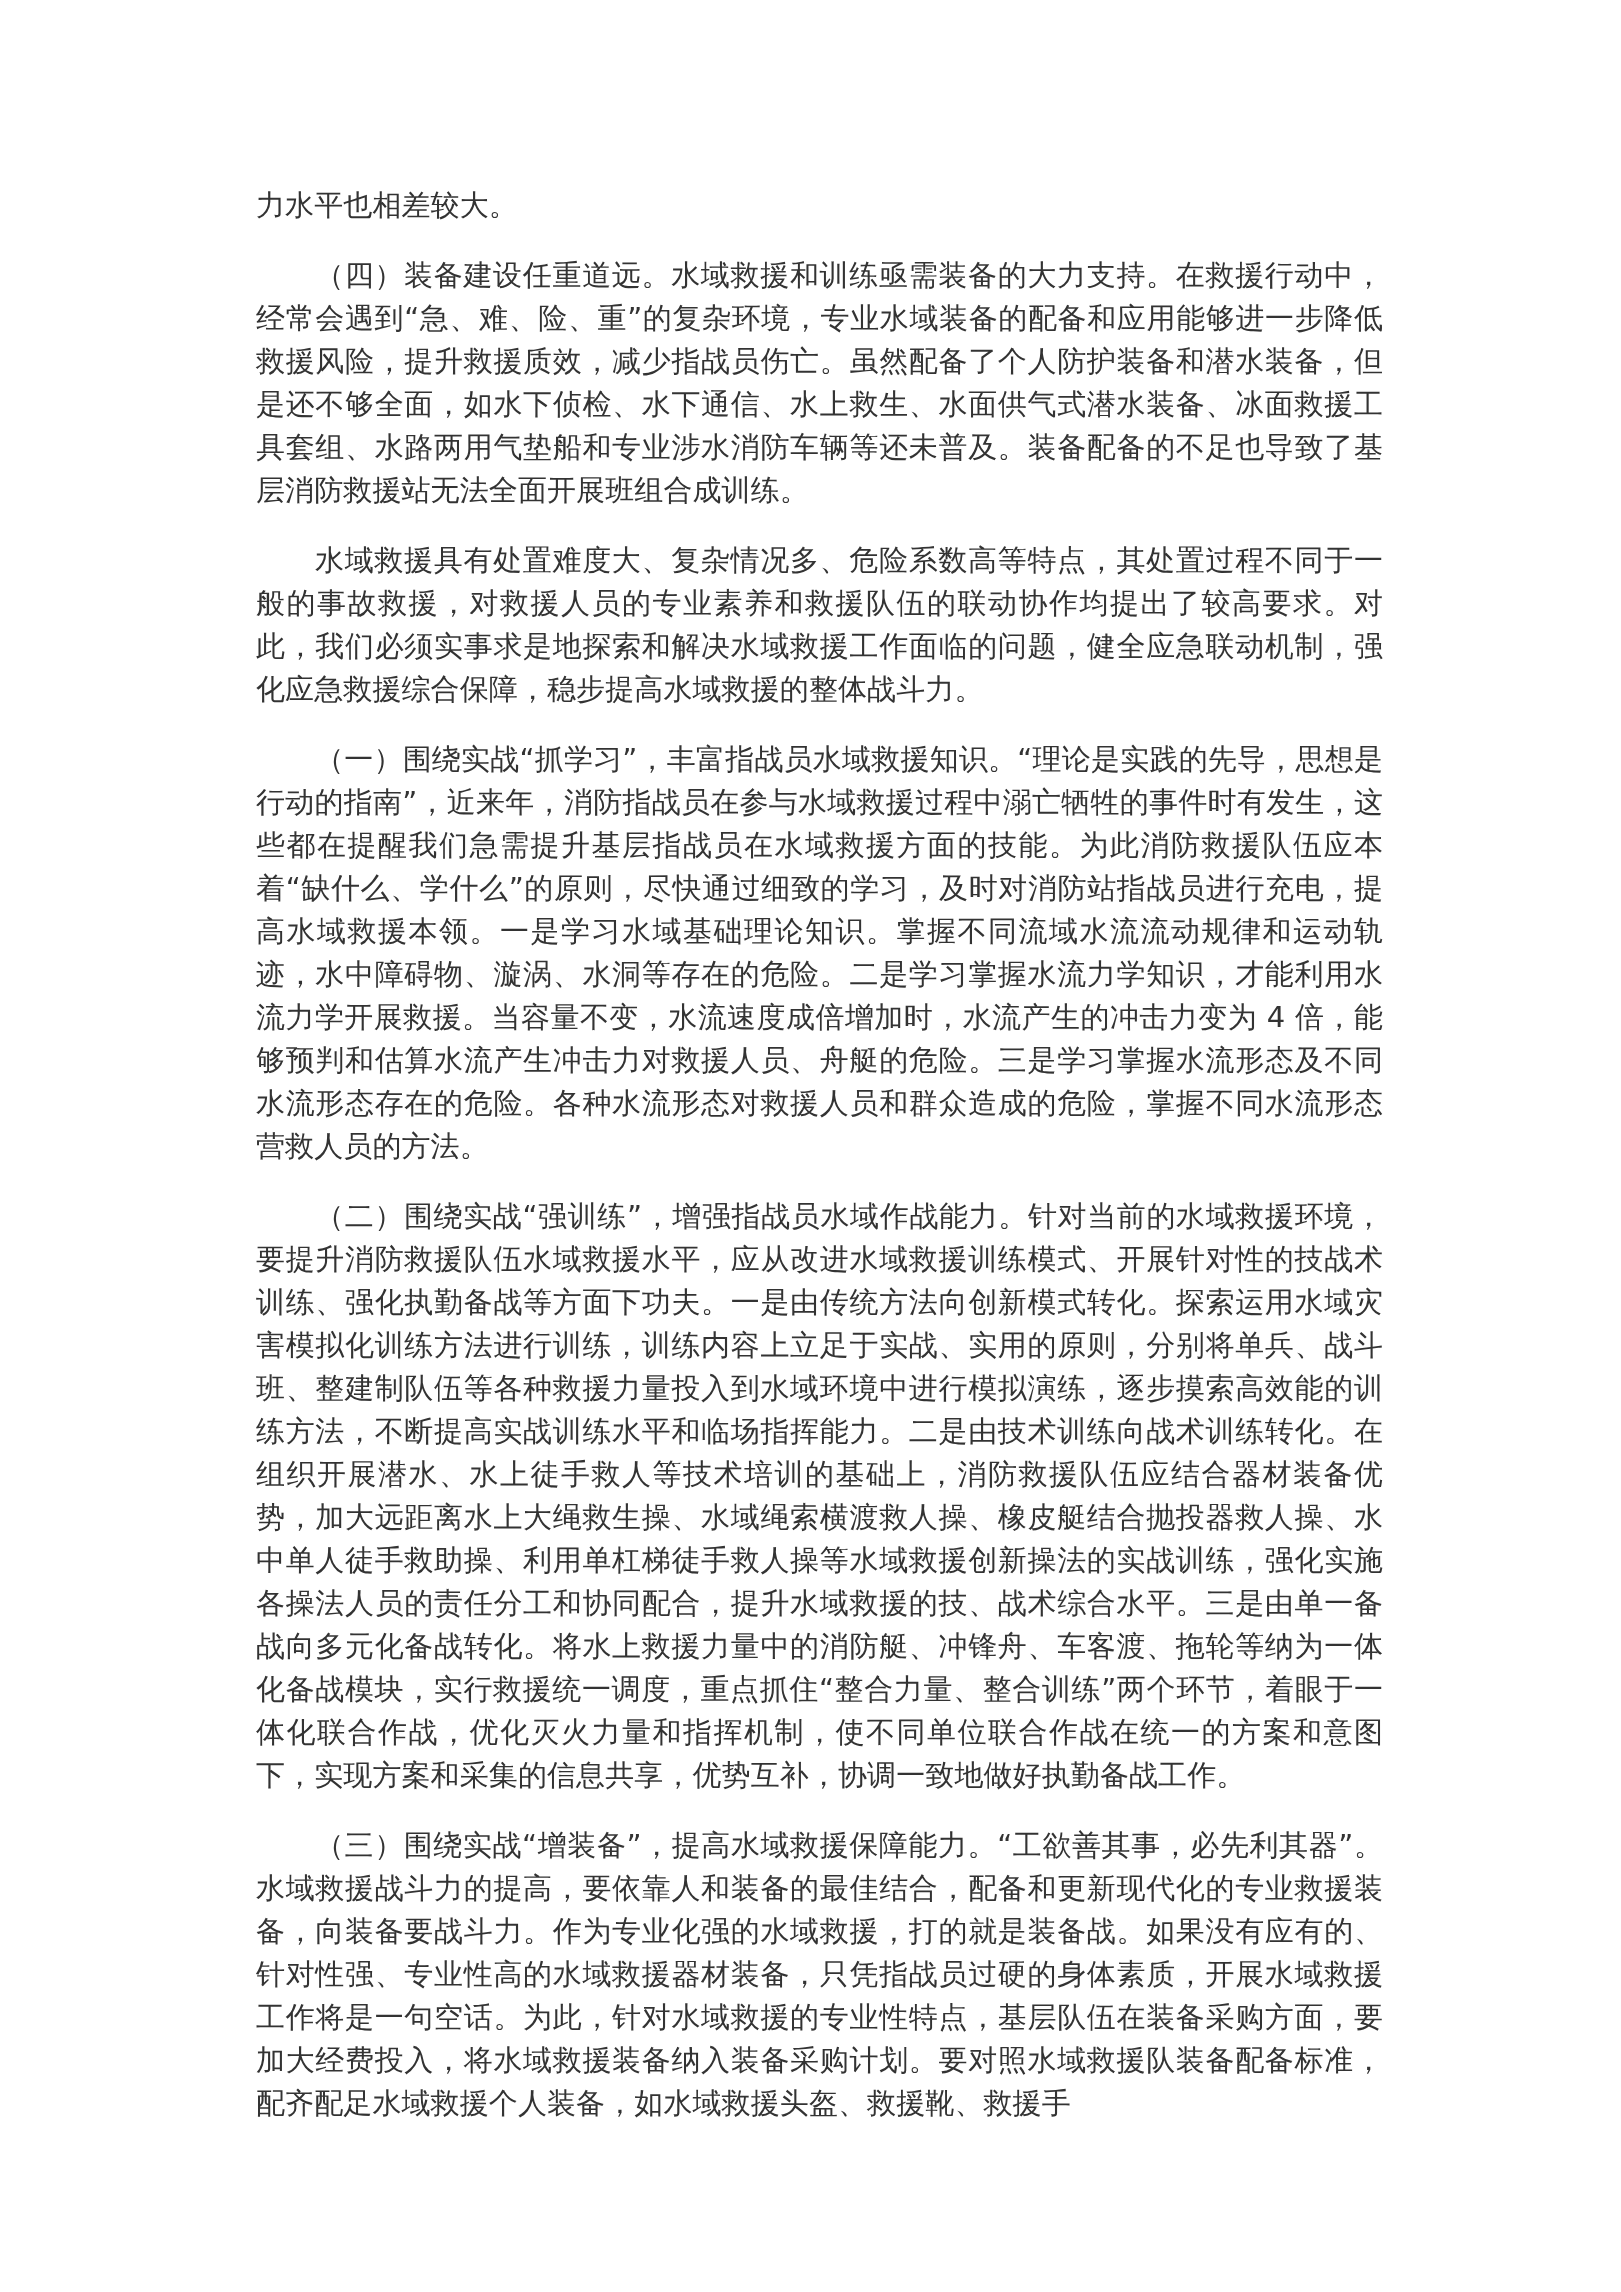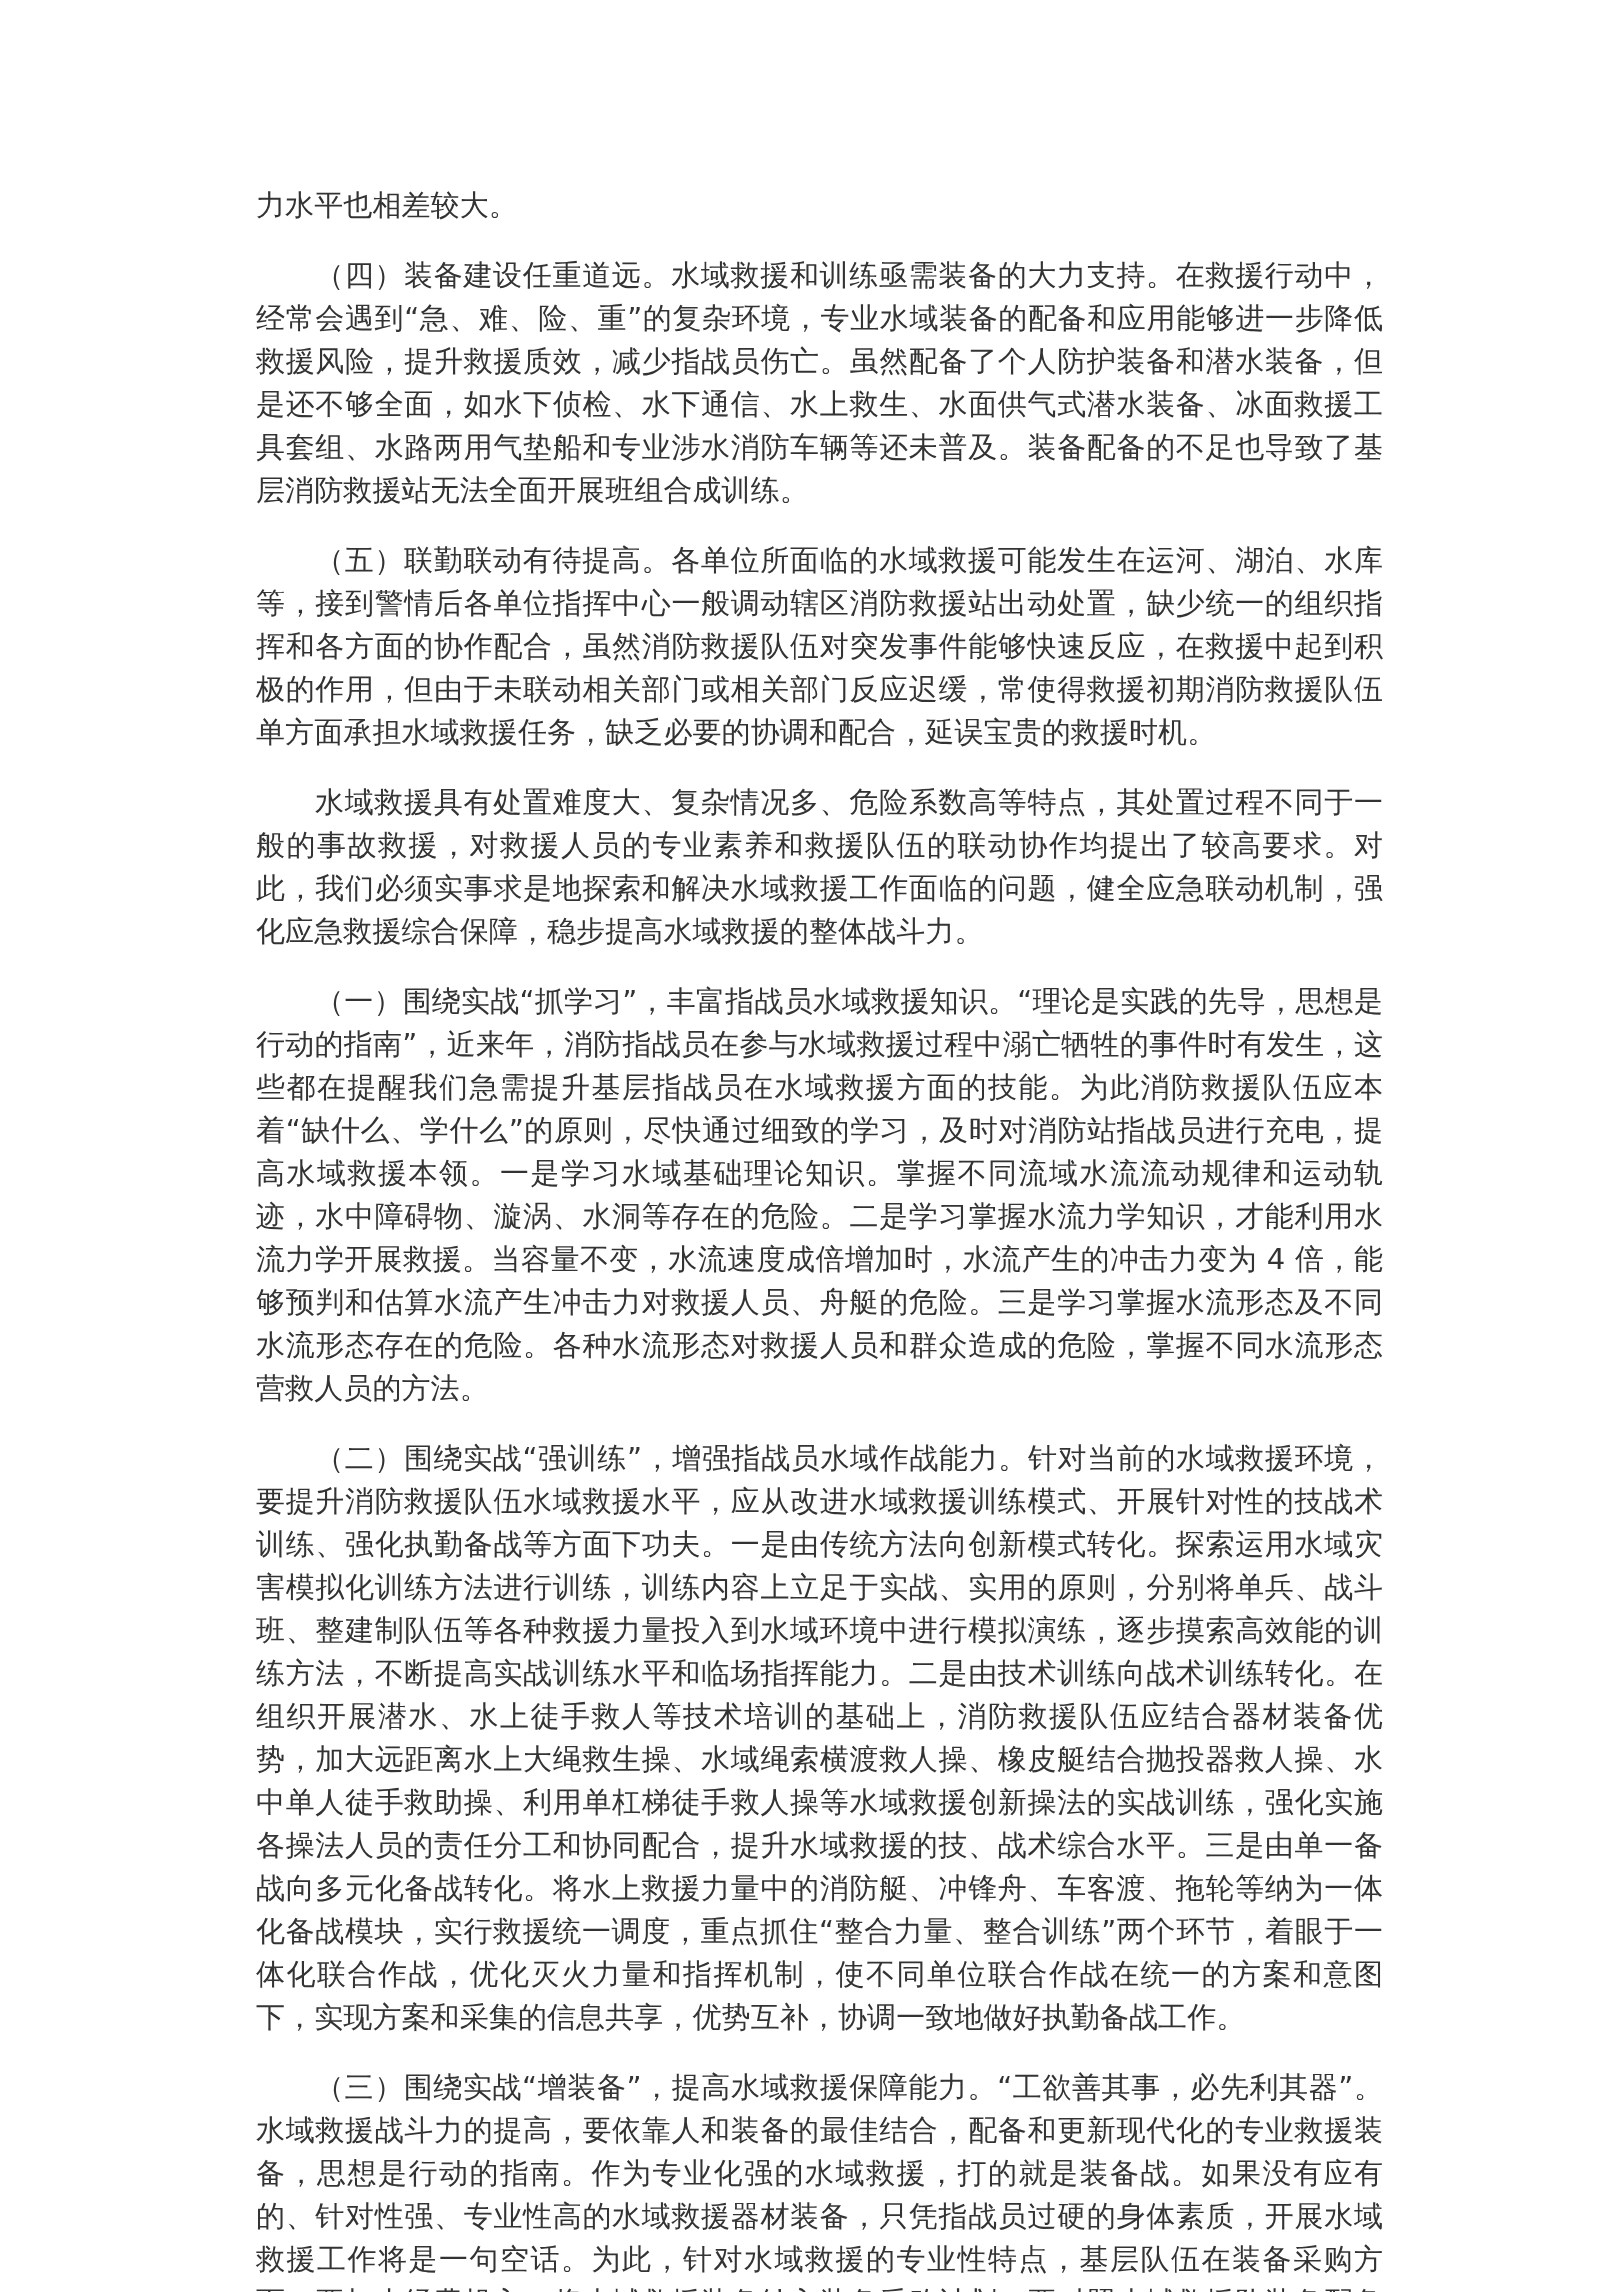--- a/index.html
+++ b/index.html
@@ -50,20 +50,19 @@
     text-indent: 0;
   }
 </style>
 </head>
 <body>
 
 <div class="page">
   <div class="text-body">
     <p class="para cont">力水平也相差较大。</p>
     <p class="para indent">（四）装备建设任重道远。水域救援和训练亟需装备的大力支持。在救援行动中，经常会遇到“急、难、险、重”的复杂环境，专业水域装备的配备和应用能够进一步降低救援风险，提升救援质效，减少指战员伤亡。虽然配备了个人防护装备和潜水装备，但是还不够全面，如水下侦检、水下通信、水上救生、水面供气式潜水装备、冰面救援工具套组、水路两用气垫船和专业涉水消防车辆等还未普及。装备配备的不足也导致了基层消防救援站无法全面开展班组合成训练。</p>
-    <p class="para indent">（五）联勤联动有待提高。各单位所面临的水域救援可能发生在运河、湖泊、水库等，接到警情后各单位指挥中心一般调动辖区消防救援站出动处置，缺少统一的组织指挥和各方面的协作配合，虽然消防救援队伍对突发事件能够快速反应，在救援中起到积极的作用，但由于未联动相关部门或相关部门反应迟缓，常使得救援初期消防救援队伍单方面承担水域救援任务，缺乏必要的协调和配合，延误宝贵的救援时机。</p>
     <p class="para indent">水域救援具有处置难度大、复杂情况多、危险系数高等特点，其处置过程不同于一般的事故救援，对救援人员的专业素养和救援队伍的联动协作均提出了较高要求。对此，我们必须实事求是地探索和解决水域救援工作面临的问题，健全应急联动机制，强化应急救援综合保障，稳步提高水域救援的整体战斗力。</p>
     <p class="para indent">（一）围绕实战“抓学习”，丰富指战员水域救援知识。“理论是实践的先导，思想是行动的指南”，近来年，消防指战员在参与水域救援过程中溺亡牺牲的事件时有发生，这些都在提醒我们急需提升基层指战员在水域救援方面的技能。为此消防救援队伍应本着“缺什么、学什么”的原则，尽快通过细致的学习，及时对消防站指战员进行充电，提高水域救援本领。一是学习水域基础理论知识。掌握不同流域水流流动规律和运动轨迹，水中障碍物、漩涡、水洞等存在的危险。二是学习掌握水流力学知识，才能利用水流力学开展救援。当容量不变，水流速度成倍增加时，水流产生的冲击力变为 4 倍，能够预判和估算水流产生冲击力对救援人员、舟艇的危险。三是学习掌握水流形态及不同水流形态存在的危险。各种水流形态对救援人员和群众造成的危险，掌握不同水流形态营救人员的方法。</p>
     <p class="para indent">（二）围绕实战“强训练”，增强指战员水域作战能力。针对当前的水域救援环境，要提升消防救援队伍水域救援水平，应从改进水域救援训练模式、开展针对性的技战术训练、强化执勤备战等方面下功夫。一是由传统方法向创新模式转化。探索运用水域灾害模拟化训练方法进行训练，训练内容上立足于实战、实用的原则，分别将单兵、战斗班、整建制队伍等各种救援力量投入到水域环境中进行模拟演练，逐步摸索高效能的训练方法，不断提高实战训练水平和临场指挥能力。二是由技术训练向战术训练转化。在组织开展潜水、水上徒手救人等技术培训的基础上，消防救援队伍应结合器材装备优势，加大远距离水上大绳救生操、水域绳索横渡救人操、橡皮艇结合抛投器救人操、水中单人徒手救助操、利用单杠梯徒手救人操等水域救援创新操法的实战训练，强化实施各操法人员的责任分工和协同配合，提升水域救援的技、战术综合水平。三是由单一备战向多元化备战转化。将水上救援力量中的消防艇、冲锋舟、车客渡、拖轮等纳为一体化备战模块，实行救援统一调度，重点抓住“整合力量、整合训练”两个环节，着眼于一体化联合作战，优化灭火力量和指挥机制，使不同单位联合作战在统一的方案和意图下，实现方案和采集的信息共享，优势互补，协调一致地做好执勤备战工作。</p>
-    <p class="para indent">（三）围绕实战“增装备”，提高水域救援保障能力。“工欲善其事，必先利其器”。水域救援战斗力的提高，要依靠人和装备的最佳结合，配备和更新现代化的专业救援装备，思想是行动的指南。作为专业化强的水域救援，打的就是装备战。如果没有应有的、针对性强、专业性高的水域救援器材装备，只凭指战员过硬的身体素质，开展水域救援工作将是一句空话。为此，针对水域救援的专业性特点，基层队伍在装备采购方面，要加大经费投入，将水域救援装备纳入装备采购计划。要对照水域救援队装备配备标准，配齐配足水域救援个人装备，如水域救援头盔、救援靴、救援手</p>
+    <p class="para indent">（三）围绕实战“增装备”，提高水域救援保障能力。“工欲善其事，必先利其器”。水域救援战斗力的提高，要依靠人和装备的最佳结合，配备和更新现代化的专业救援装备，向装备要战斗力。作为专业化强的水域救援，打的就是装备战。如果没有应有的、针对性强、专业性高的水域救援器材装备，只凭指战员过硬的身体素质，开展水域救援工作将是一句空话。为此，针对水域救援的专业性特点，基层队伍在装备采购方面，要加大经费投入，将水域救援装备纳入装备采购计划。要对照水域救援队装备配备标准，配齐配足水域救援个人装备，如水域救援头盔、救援靴、救援手</p>
   </div>
 </div>
 
 
 </body></html>

